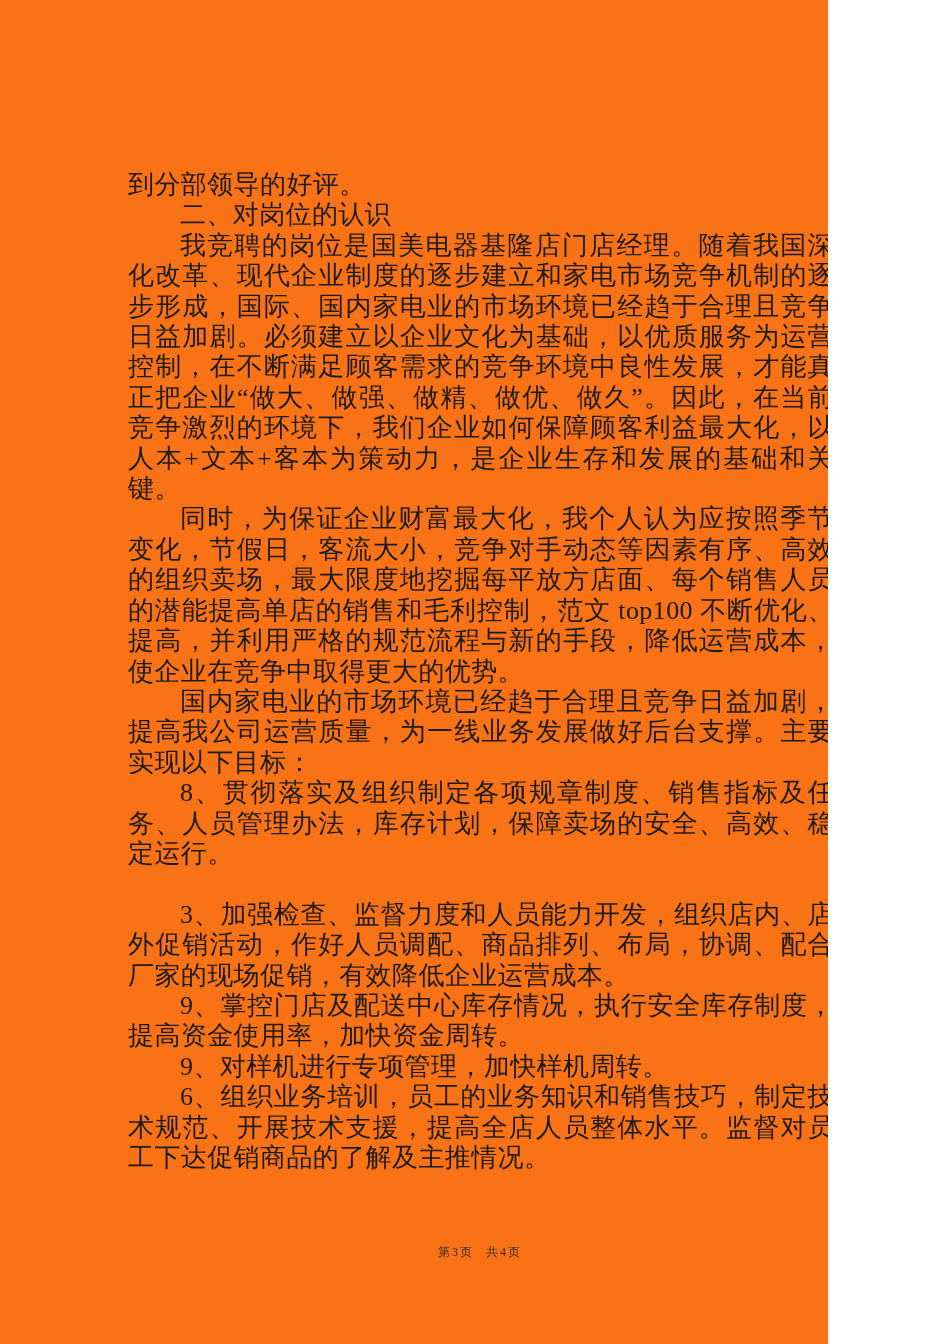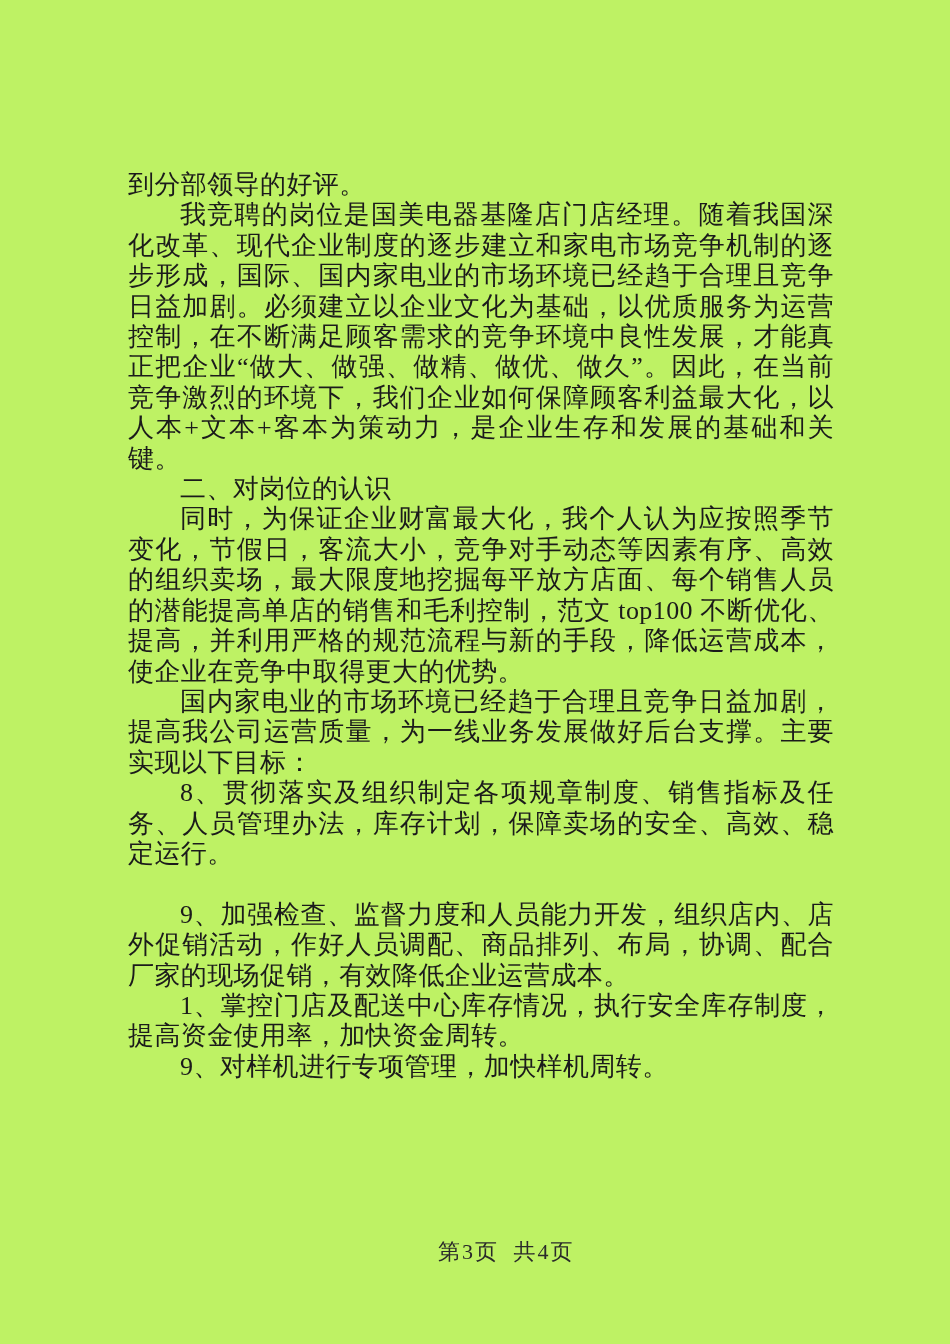--- a/index.html
+++ b/index.html
@@ -7,23 +7,23 @@
     padding: 0;
     background: #ffffff;
   }
   body {
     width: 950px;
     height: 1344px;
     font-family: "Liberation Serif", "DejaVu Serif", serif;
   }
   .page {
     position: relative;
-    width: 950px;
+    width: 828px;
     height: 1344px;
-    background: #bef264;
+    background: #f97316;
     overflow: hidden;
   }
   .content {
     position: absolute;
     left: 128px;
     top: 170px;
     width: 706px;
     color: #1b1b1b;
     font-size: 26px;
     line-height: 30.4px;
@@ -38,40 +38,41 @@
   .para.indent {
     text-indent: 2em;
   }
   .para.blank {
     height: 30.4px;
   }
   .footer {
     position: absolute;
     left: 438px;
     top: 1241px;
-    font-size: 22px;
+    font-size: 12px;
     line-height: 22px;
     color: #2a2a2a;
     letter-spacing: 2px;
     word-spacing: 7px;
     white-space: nowrap;
   }
 </style>
 </head>
 <body>
 
 <div class="page">
   <div class="content">
       <p class="para">到分部领导的好评。</p>
+      <p class="para indent">二、对岗位的认识</p>
       <p class="para indent">我竞聘的岗位是国美电器基隆店门店经理。随着我国深化改革、现代企业制度的逐步建立和家电市场竞争机制的逐步形成，国际、国内家电业的市场环境已经趋于合理且竞争日益加剧。必须建立以企业文化为基础，以优质服务为运营控制，在不断满足顾客需求的竞争环境中良性发展，才能真正把企业“做大、做强、做精、做优、做久”。因此，在当前竞争激烈的环境下，我们企业如何保障顾客利益最大化，以人本+文本+客本为策动力，是企业生存和发展的基础和关键。</p>
-      <p class="para indent">二、对岗位的认识</p>
       <p class="para indent">同时，为保证企业财富最大化，我个人认为应按照季节变化，节假日，客流大小，竞争对手动态等因素有序、高效的组织卖场，最大限度地挖掘每平放方店面、每个销售人员的潜能提高单店的销售和毛利控制，范文 top100 不断优化、提高，并利用严格的规范流程与新的手段，降低运营成本，使企业在竞争中取得更大的优势。</p>
       <p class="para indent">国内家电业的市场环境已经趋于合理且竞争日益加剧，提高我公司运营质量，为一线业务发展做好后台支撑。主要实现以下目标：</p>
       <p class="para indent">8、贯彻落实及组织制定各项规章制度、销售指标及任务、人员管理办法，库存计划，保障卖场的安全、高效、稳定运行。</p>
       <p class="para blank"></p>
-      <p class="para indent">9、加强检查、监督力度和人员能力开发，组织店内、店外促销活动，作好人员调配、商品排列、布局，协调、配合厂家的现场促销，有效降低企业运营成本。</p>
-      <p class="para indent">1、掌控门店及配送中心库存情况，执行安全库存制度，提高资金使用率，加快资金周转。</p>
+      <p class="para indent">3、加强检查、监督力度和人员能力开发，组织店内、店外促销活动，作好人员调配、商品排列、布局，协调、配合厂家的现场促销，有效降低企业运营成本。</p>
+      <p class="para indent">9、掌控门店及配送中心库存情况，执行安全库存制度，提高资金使用率，加快资金周转。</p>
       <p class="para indent">9、对样机进行专项管理，加快样机周转。</p>
+      <p class="para indent">6、组织业务培训，员工的业务知识和销售技巧，制定技术规范、开展技术支援，提高全店人员整体水平。监督对员工下达促销商品的了解及主推情况。</p>
     </div>
   <div class="footer">
     <span>第3页 共4页</span>
   </div>
 </div>
 
 </body></html>

